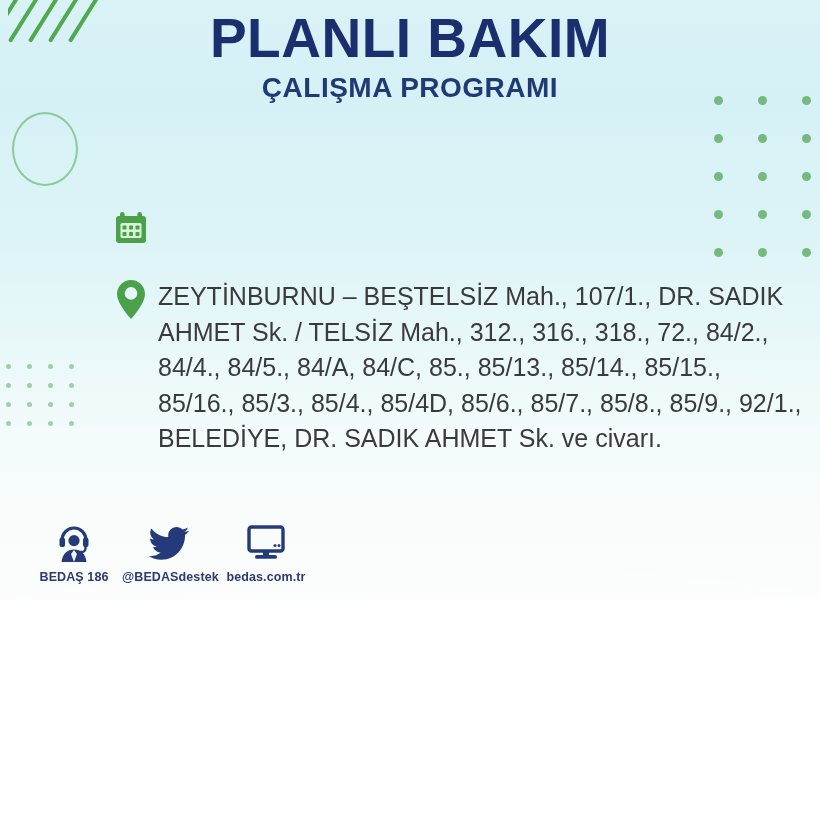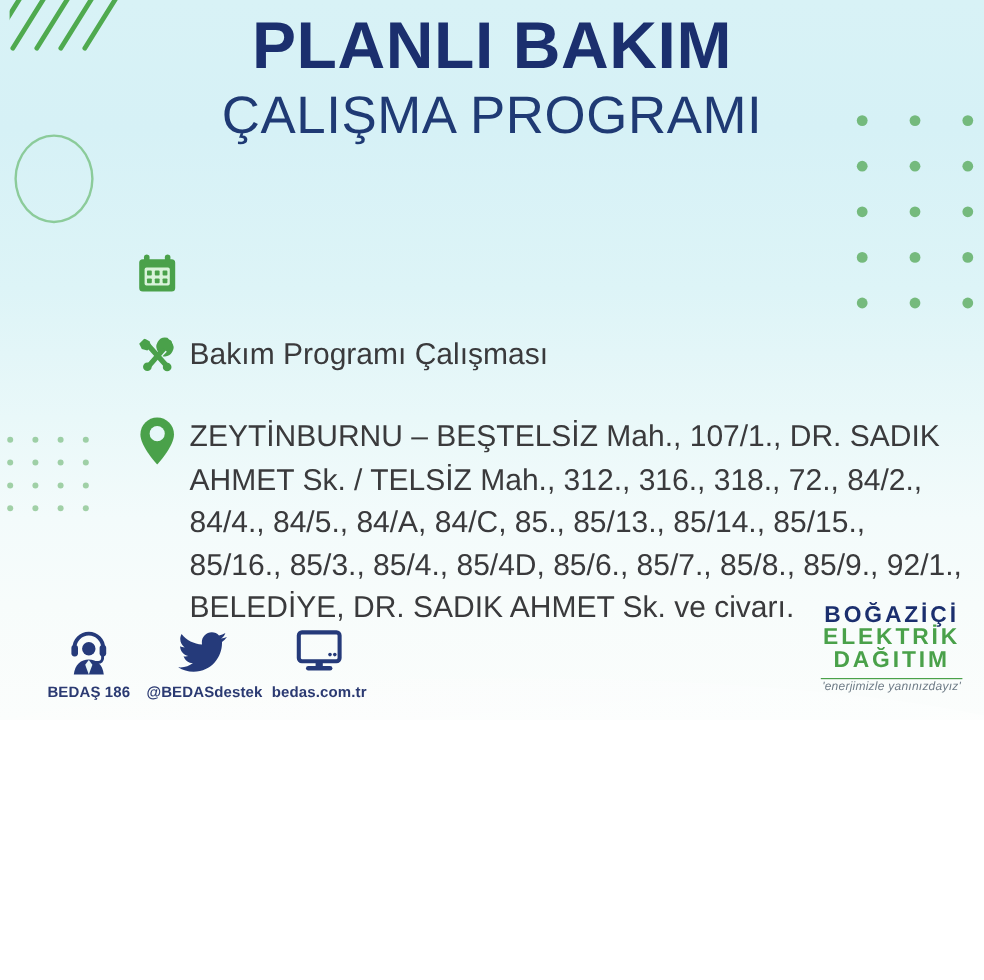--- a/index.html
+++ b/index.html
@@ -117,22 +117,22 @@
   }
   .title-main {
     font-size: 55px;
     font-weight: 800;
     letter-spacing: 0.5px;
     color: #1b2f6e;
     line-height: 1.02;
     margin: 0;
   }
   .title-sub {
-    font-size: 44px;
-    font-weight: 400;
+    font-size: 28px;
+    font-weight: 700;
     letter-spacing: 0.5px;
     color: #1f3a74;
     line-height: 1.15;
     margin: 6px 0 16px 0;
   }
 
   
   .info {
     position: absolute;
     left: 104px;
@@ -307,35 +307,20 @@
             <rect x="24.5" y="17.5" width="4" height="4" rx=".7"></rect>
             <rect x="11.5" y="24" width="4" height="4" rx=".7"></rect>
             <rect x="18" y="24" width="4" height="4" rx=".7"></rect>
             <rect x="24.5" y="24" width="4" height="4" rx=".7"></rect>
           </g>
         </svg>
       </div>
     </div>
 
 
-    <div class="row">
-      <div class="ico">
-        <svg width="40" height="40" viewBox="0 0 40 40">
-          <g stroke="#4aa14a" stroke-width="4.4" stroke-linecap="round" fill="none">
-            <path d="M10 9 L28 29"></path>
-            <path d="M30 9.5 L13 29"></path>
-          </g>
-          <path d="M28.5 5.5 a7.4 7.4 0 0 0 -7.2 12.2 l3.6 -3.6 3.1 3.1 -3.6 3.6 a7.4 7.4 0 0 0 7.3 -12.1 z" fill="#4aa14a"></path>
-          <path d="M9.2 6.2 l4.5 2.2 1.2 4.6 -3.1 3.1 -4.6 -1.2 -2.2 -4.5 z" fill="#4aa14a"></path>
-          <circle cx="11.8" cy="29.6" r="3.6" fill="#4aa14a"></circle>
-          <circle cx="28.3" cy="29.8" r="3.6" fill="#4aa14a"></circle>
-        </svg>
-      </div>
-      <div class="txt">Bakım Programı Çalışması</div>
-    </div>
 
     <div class="row" id="row-address">
       <div class="ico">
         <svg width="40" height="46" viewBox="0 0 40 46">
           <path d="M20 3 C12.3 3 6 9.3 6 17 C6 27 20 42 20 42 C20 42 34 27 34 17 C34 9.3 27.7 3 20 3 Z" fill="#4aa14a"></path>
           <circle cx="20" cy="16.4" r="6.3" fill="#e7f7f9"></circle>
         </svg>
       </div>
       <div class="txt">ZEYTİNBURNU – BEŞTELSİZ Mah., 107/1., DR. SADIK AHMET Sk. / TELSİZ Mah., 312., 316., 318., 72., 84/2., 84/4., 84/5., 84/A, 84/C, 85., 85/13., 85/14., 85/15., 85/16., 85/3., 85/4., 85/4D, 85/6., 85/7., 85/8., 85/9., 92/1., BELEDİYE, DR. SADIK AHMET Sk. ve civarı.</div>
     </div>
@@ -384,23 +369,16 @@
             <circle cx="36" cy="25.5" r="1.5" fill="#253a7a"></circle>
             <rect x="20" y="31" width="6" height="5" fill="#253a7a"></rect>
             <rect x="12" y="35" width="22" height="3.8" rx="1.9" fill="#253a7a"></rect>
           </svg>
         </div>
         <div class="c-lbl">bedas.com.tr</div>
       </div>
 
     </div>
 
-    <div class="logo">
-      <div class="l1">BOĞAZİÇİ</div>
-      <div class="l2">ELEKTRİK</div>
-      <div class="l3">DAĞITIM</div>
-      <div class="rule"></div>
-      <div class="l4">'enerjimizle yanınızdayız'</div>
-    </div>
 
   </div>
 
 </div>
 
 </body></html>

